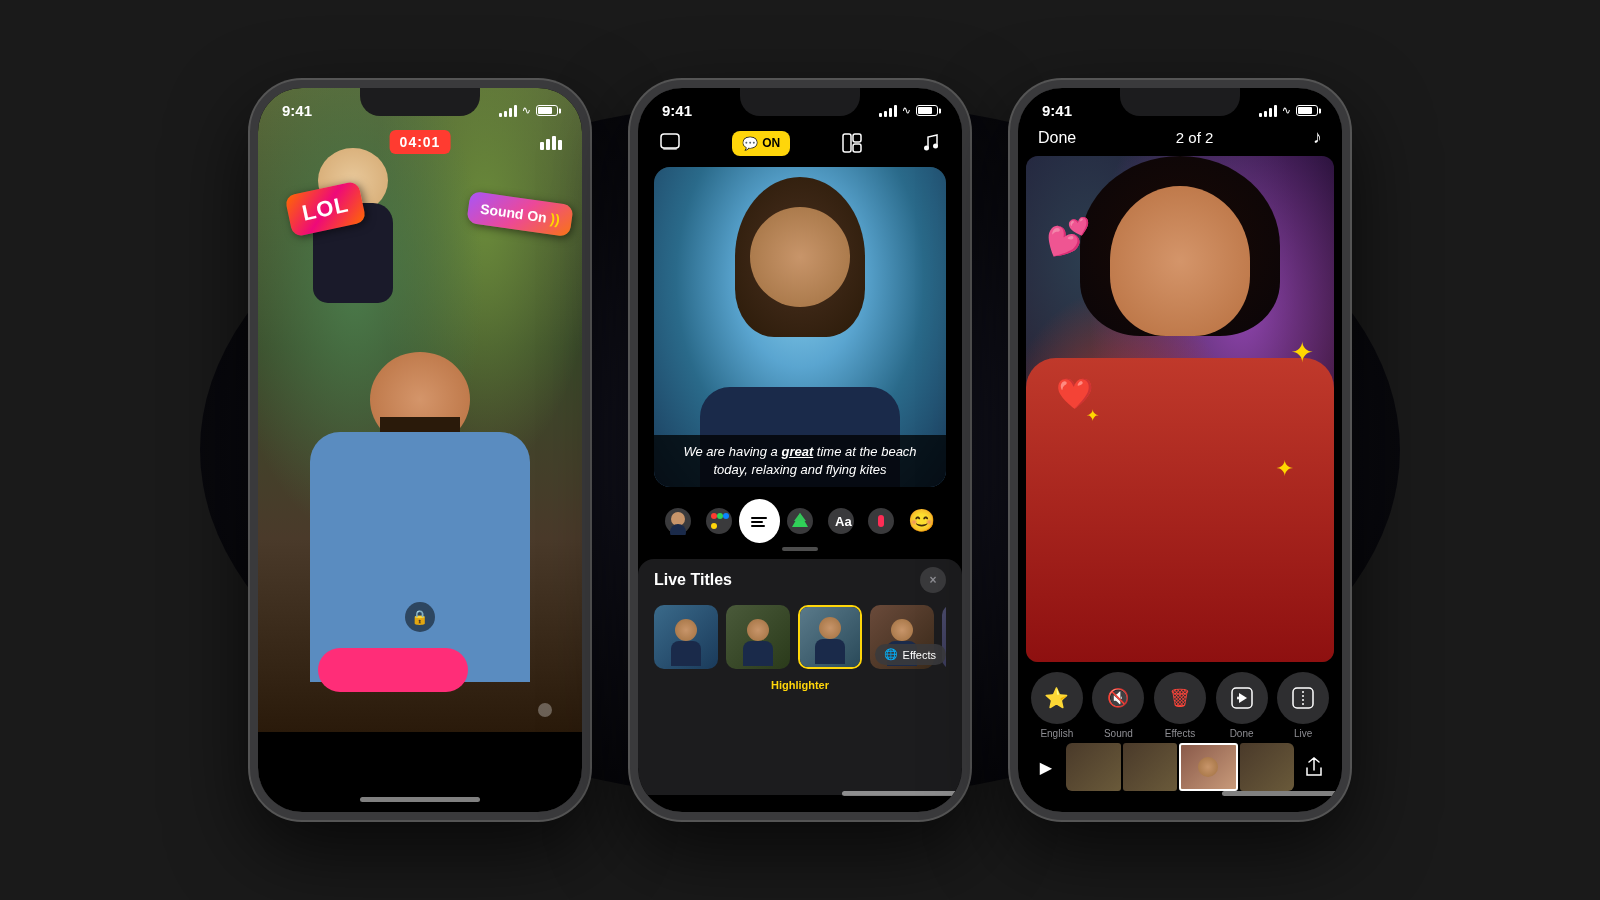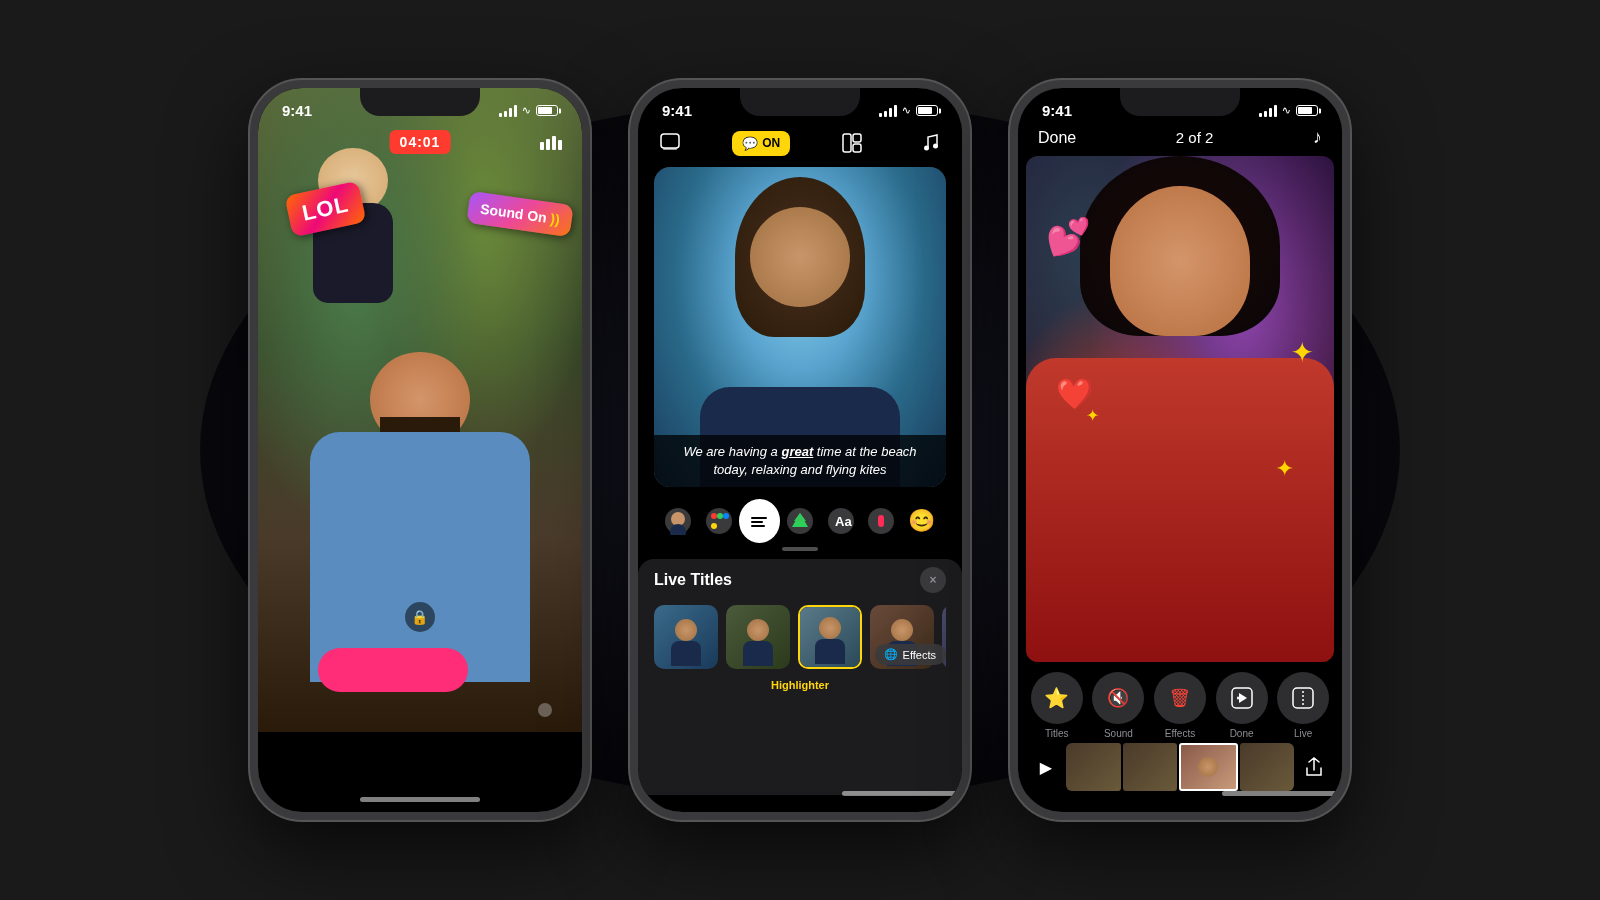--- a/index.html
+++ b/index.html
@@ -1139,21 +1139,21 @@
           <div class="red-heart">❤️</div>
           <div class="sparkle1">✦</div>
           <div class="sparkle2">✦</div>
           <div class="sparkle3">✦</div>
         </div>
 
         <div class="bottom-controls">
           <div class="action-buttons">
             <div class="action-btn">
               <div class="action-icon star">⭐</div>
-              <span class="action-label">Titles</span>
+              <span class="action-label">English</span>
             </div>
             <div class="action-btn">
               <div class="action-icon mute">🔇</div>
               <span class="action-label">Sound</span>
             </div>
             <div class="action-btn">
               <div class="action-icon delete">🗑</div>
               <span class="action-label">Effects</span>
             </div>
             <div class="action-btn">

